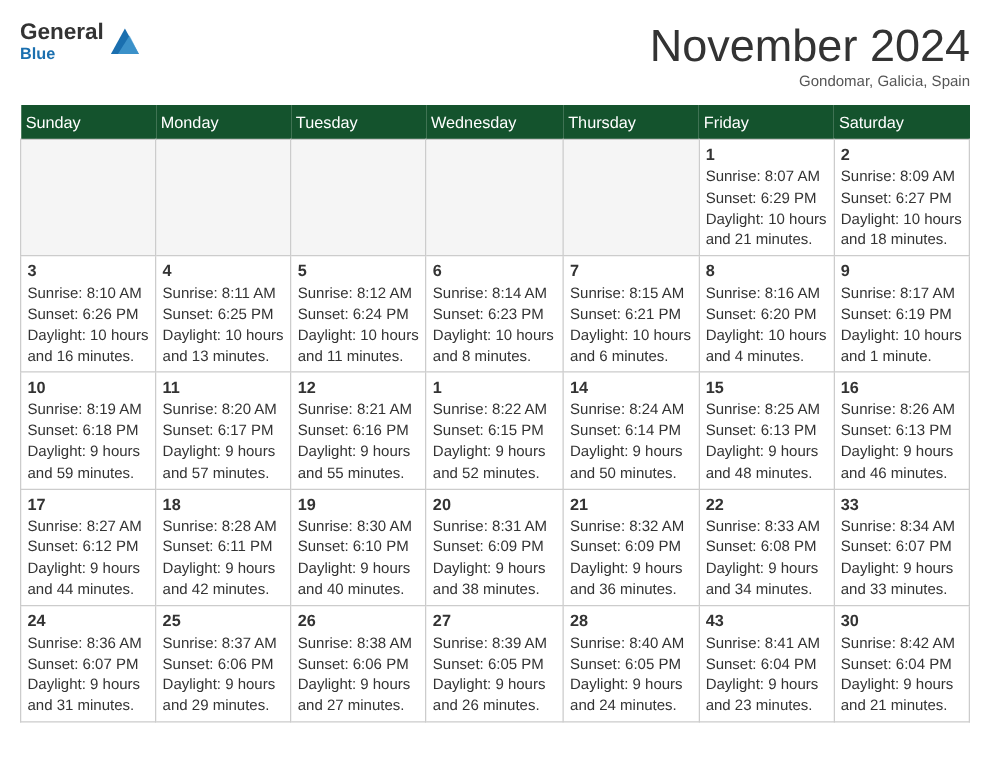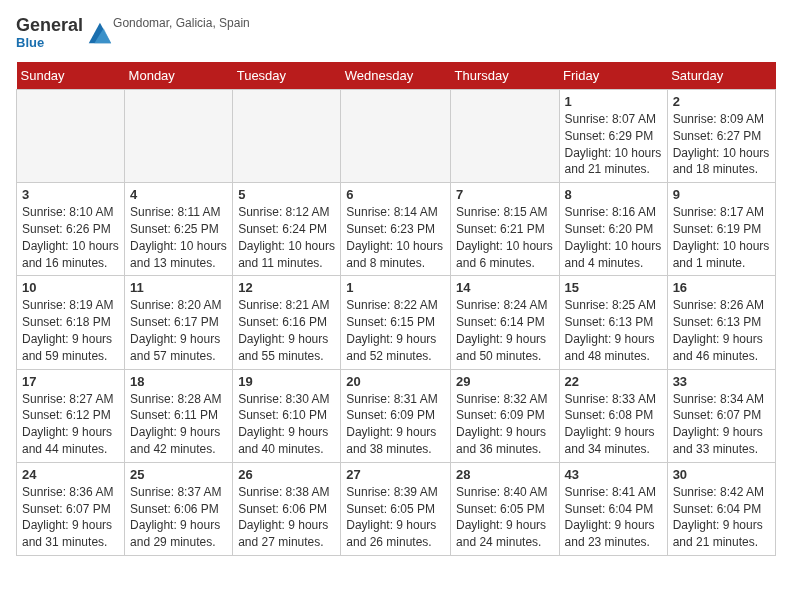--- a/index.html
+++ b/index.html
@@ -5,20 +5,21 @@
     * { box-sizing: border-box; margin: 0; padding: 0; }
     body {
       font-family: Arial, sans-serif;
       background: #fff;
       width: 792px;
       min-height: 612px;
       padding: 16px;
     }
     .header {
       display: flex;
+      justify-content: space-between;
       align-items: flex-start;
       margin-bottom: 12px;
     }
     .logo {
       display: flex;
       align-items: center;
     }
     .logo-text {
       display: flex;
       flex-direction: column;
@@ -40,21 +41,21 @@
     .location {
       font-size: 12px;
       color: #555;
     }
     .calendar {
       width: 100%;
       border-collapse: collapse;
       font-size: 11px;
     }
     .calendar th {
-      background-color: #b91c1c;
+      background-color: #14532d;
       color: white;
       padding: 6px 4px;
       text-align: left;
       font-size: 13px;
       font-weight: normal;
     }
     .calendar td {
       border: 1px solid #ccc;
       vertical-align: top;
       padding: 4px 5px;
@@ -90,20 +91,21 @@
     <div class="logo-text">
       <span style="font-size:18px;font-weight:bold;color:#333;">General</span>
       <span style="font-size:13px;font-weight:bold;color:#1a6faf;">Blue</span>
     </div>
     <svg class="logo-icon" viewBox="0 0 30 30" xmlns="http://www.w3.org/2000/svg">
       <polygon points="4,26 16,4 28,26" fill="#1a6faf"></polygon>
       <polygon points="10,26 20,10 28,26" fill="#4a9fd4" opacity="0.7"></polygon>
     </svg>
   </div>
   <div class="title-section">
+    <div class="month-title">November 2024</div>
     <div class="location">Gondomar, Galicia, Spain</div>
   </div>
 </div>
 
 <table class="calendar">
   <thead>
     <tr>
 
     <th>Sunday</th>
         <th>Monday</th>
@@ -201,21 +203,21 @@
         </td>
         <td>
           <span class="day-number">19</span>
           <div class="day-info">Sunrise: 8:30 AM<br>Sunset: 6:10 PM<br>Daylight: 9 hours and 40 minutes.</div>
         </td>
         <td>
           <span class="day-number">20</span>
           <div class="day-info">Sunrise: 8:31 AM<br>Sunset: 6:09 PM<br>Daylight: 9 hours and 38 minutes.</div>
         </td>
         <td>
-          <span class="day-number">29</span>
+          <span class="day-number">21</span>
           <div class="day-info">Sunrise: 8:32 AM<br>Sunset: 6:09 PM<br>Daylight: 9 hours and 36 minutes.</div>
         </td>
         <td>
           <span class="day-number">22</span>
           <div class="day-info">Sunrise: 8:33 AM<br>Sunset: 6:08 PM<br>Daylight: 9 hours and 34 minutes.</div>
         </td>
         <td>
           <span class="day-number">33</span>
           <div class="day-info">Sunrise: 8:34 AM<br>Sunset: 6:07 PM<br>Daylight: 9 hours and 33 minutes.</div>
         </td>

